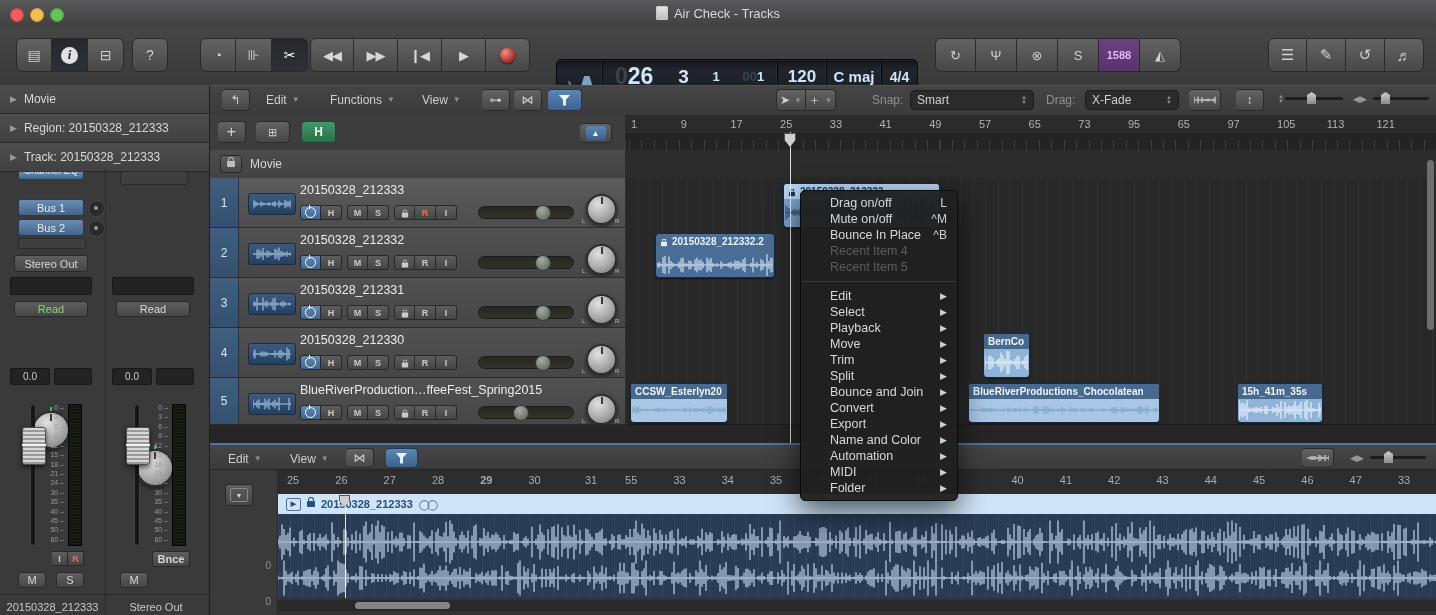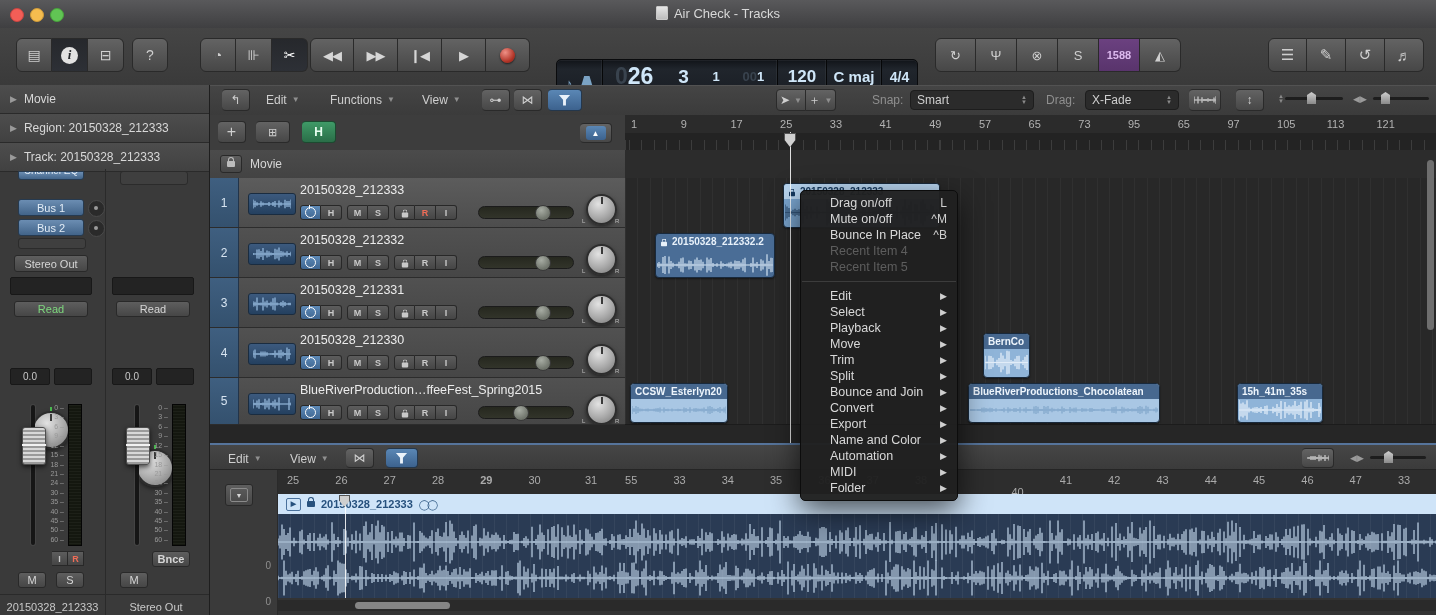--- a/index.html
+++ b/index.html
@@ -776,21 +776,21 @@
         <span class="emark" style="left: 250.5px;">30</span>
         <span class="emark" style="left: 283px; margin-left: 24px;">31</span>
         <span class="emark" style="left: 347.1px;">55</span>
         <span class="emark" style="left: 395.4px;">33</span>
         <span class="emark" style="left: 443.7px;">34</span>
         <span class="emark" style="left: 492px;">35</span>
         <span class="emark" style="left: 540.3px;">36</span>
         <span class="emark" style="left: 588.6px;">37</span>
         <span class="emark" style="left: 636.9px;">38</span>
         <span class="emark" style="left: 685.2px; margin-top: 32px;">39</span>
-        <span class="emark" style="left: 733.5px; margin-top: 12px;">40</span>
+        <span class="emark" style="left: 733.5px;">40</span>
         <span class="emark" style="left: 781.8px;">41</span>
         <span class="emark" style="left: 830.1px;">42</span>
         <span class="emark" style="left: 878.4px;">43</span>
         <span class="emark" style="left: 926.7px;">44</span>
         <span class="emark" style="left: 975px;">45</span>
         <span class="emark" style="left: 1023.3px;">46</span>
         <span class="emark" style="left: 1071.6px;">47</span>
         <span class="emark" style="left: 1119.9px;">33</span>
       </div>
     <div class="eregion-head">

